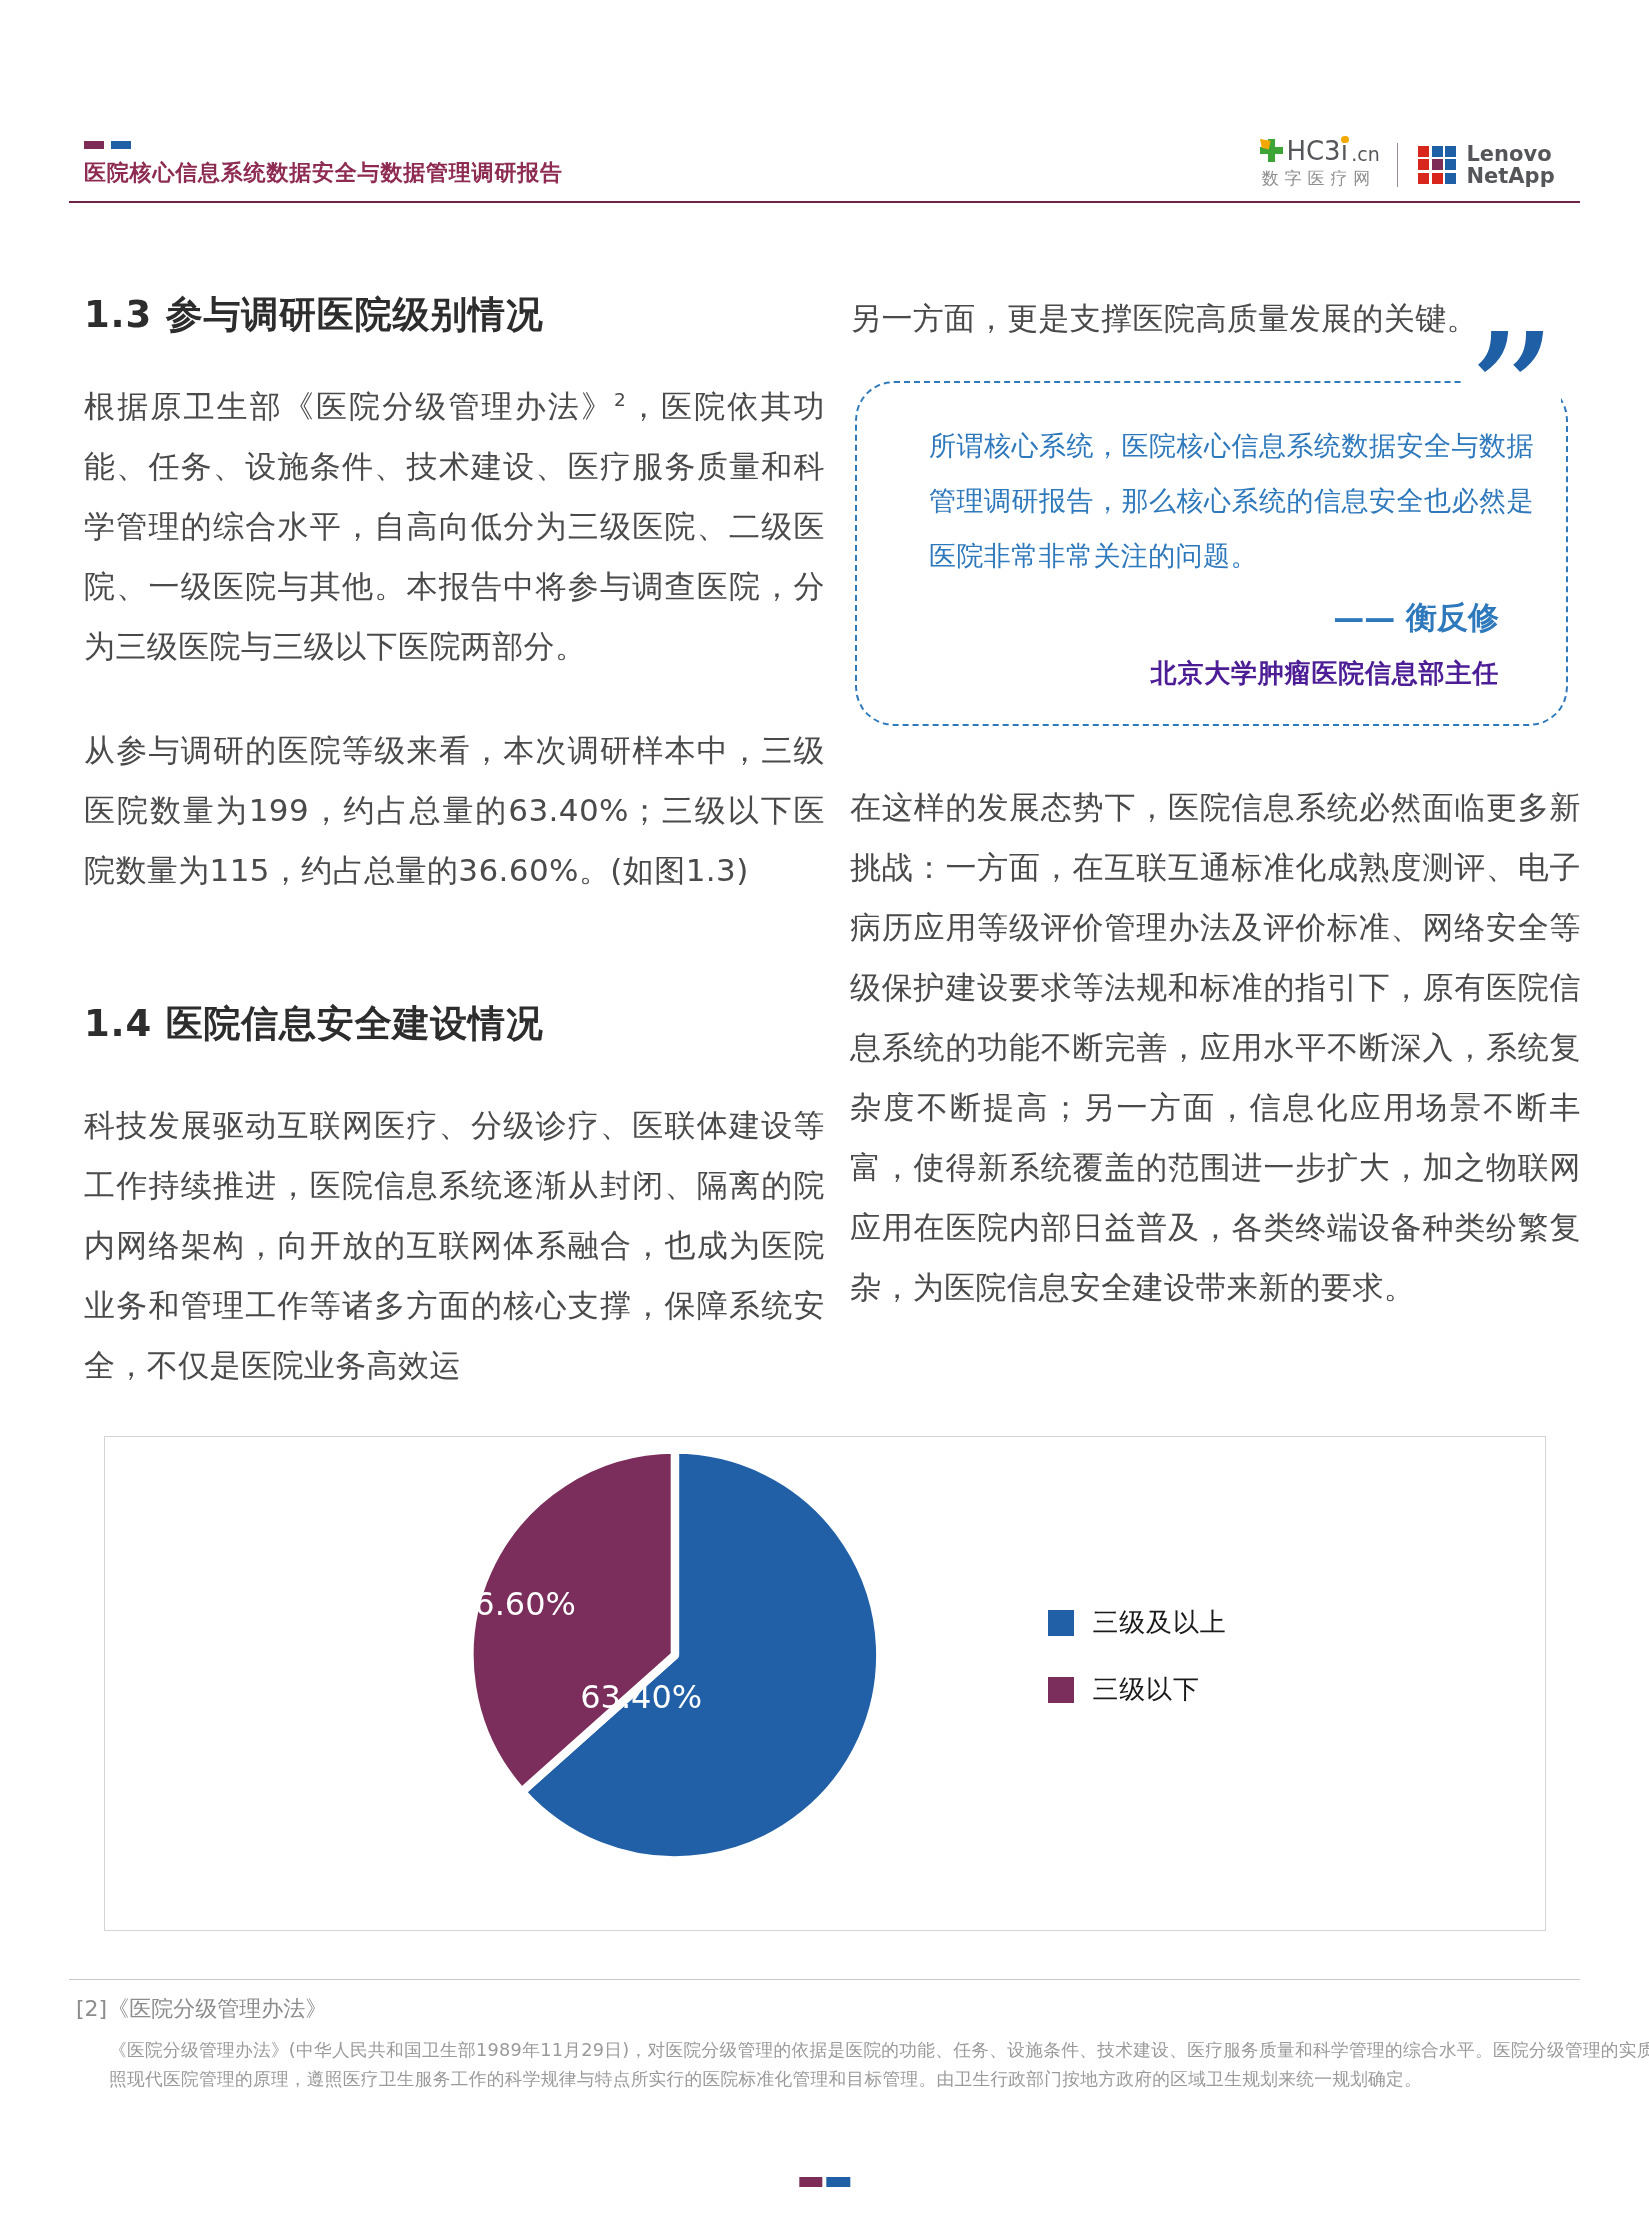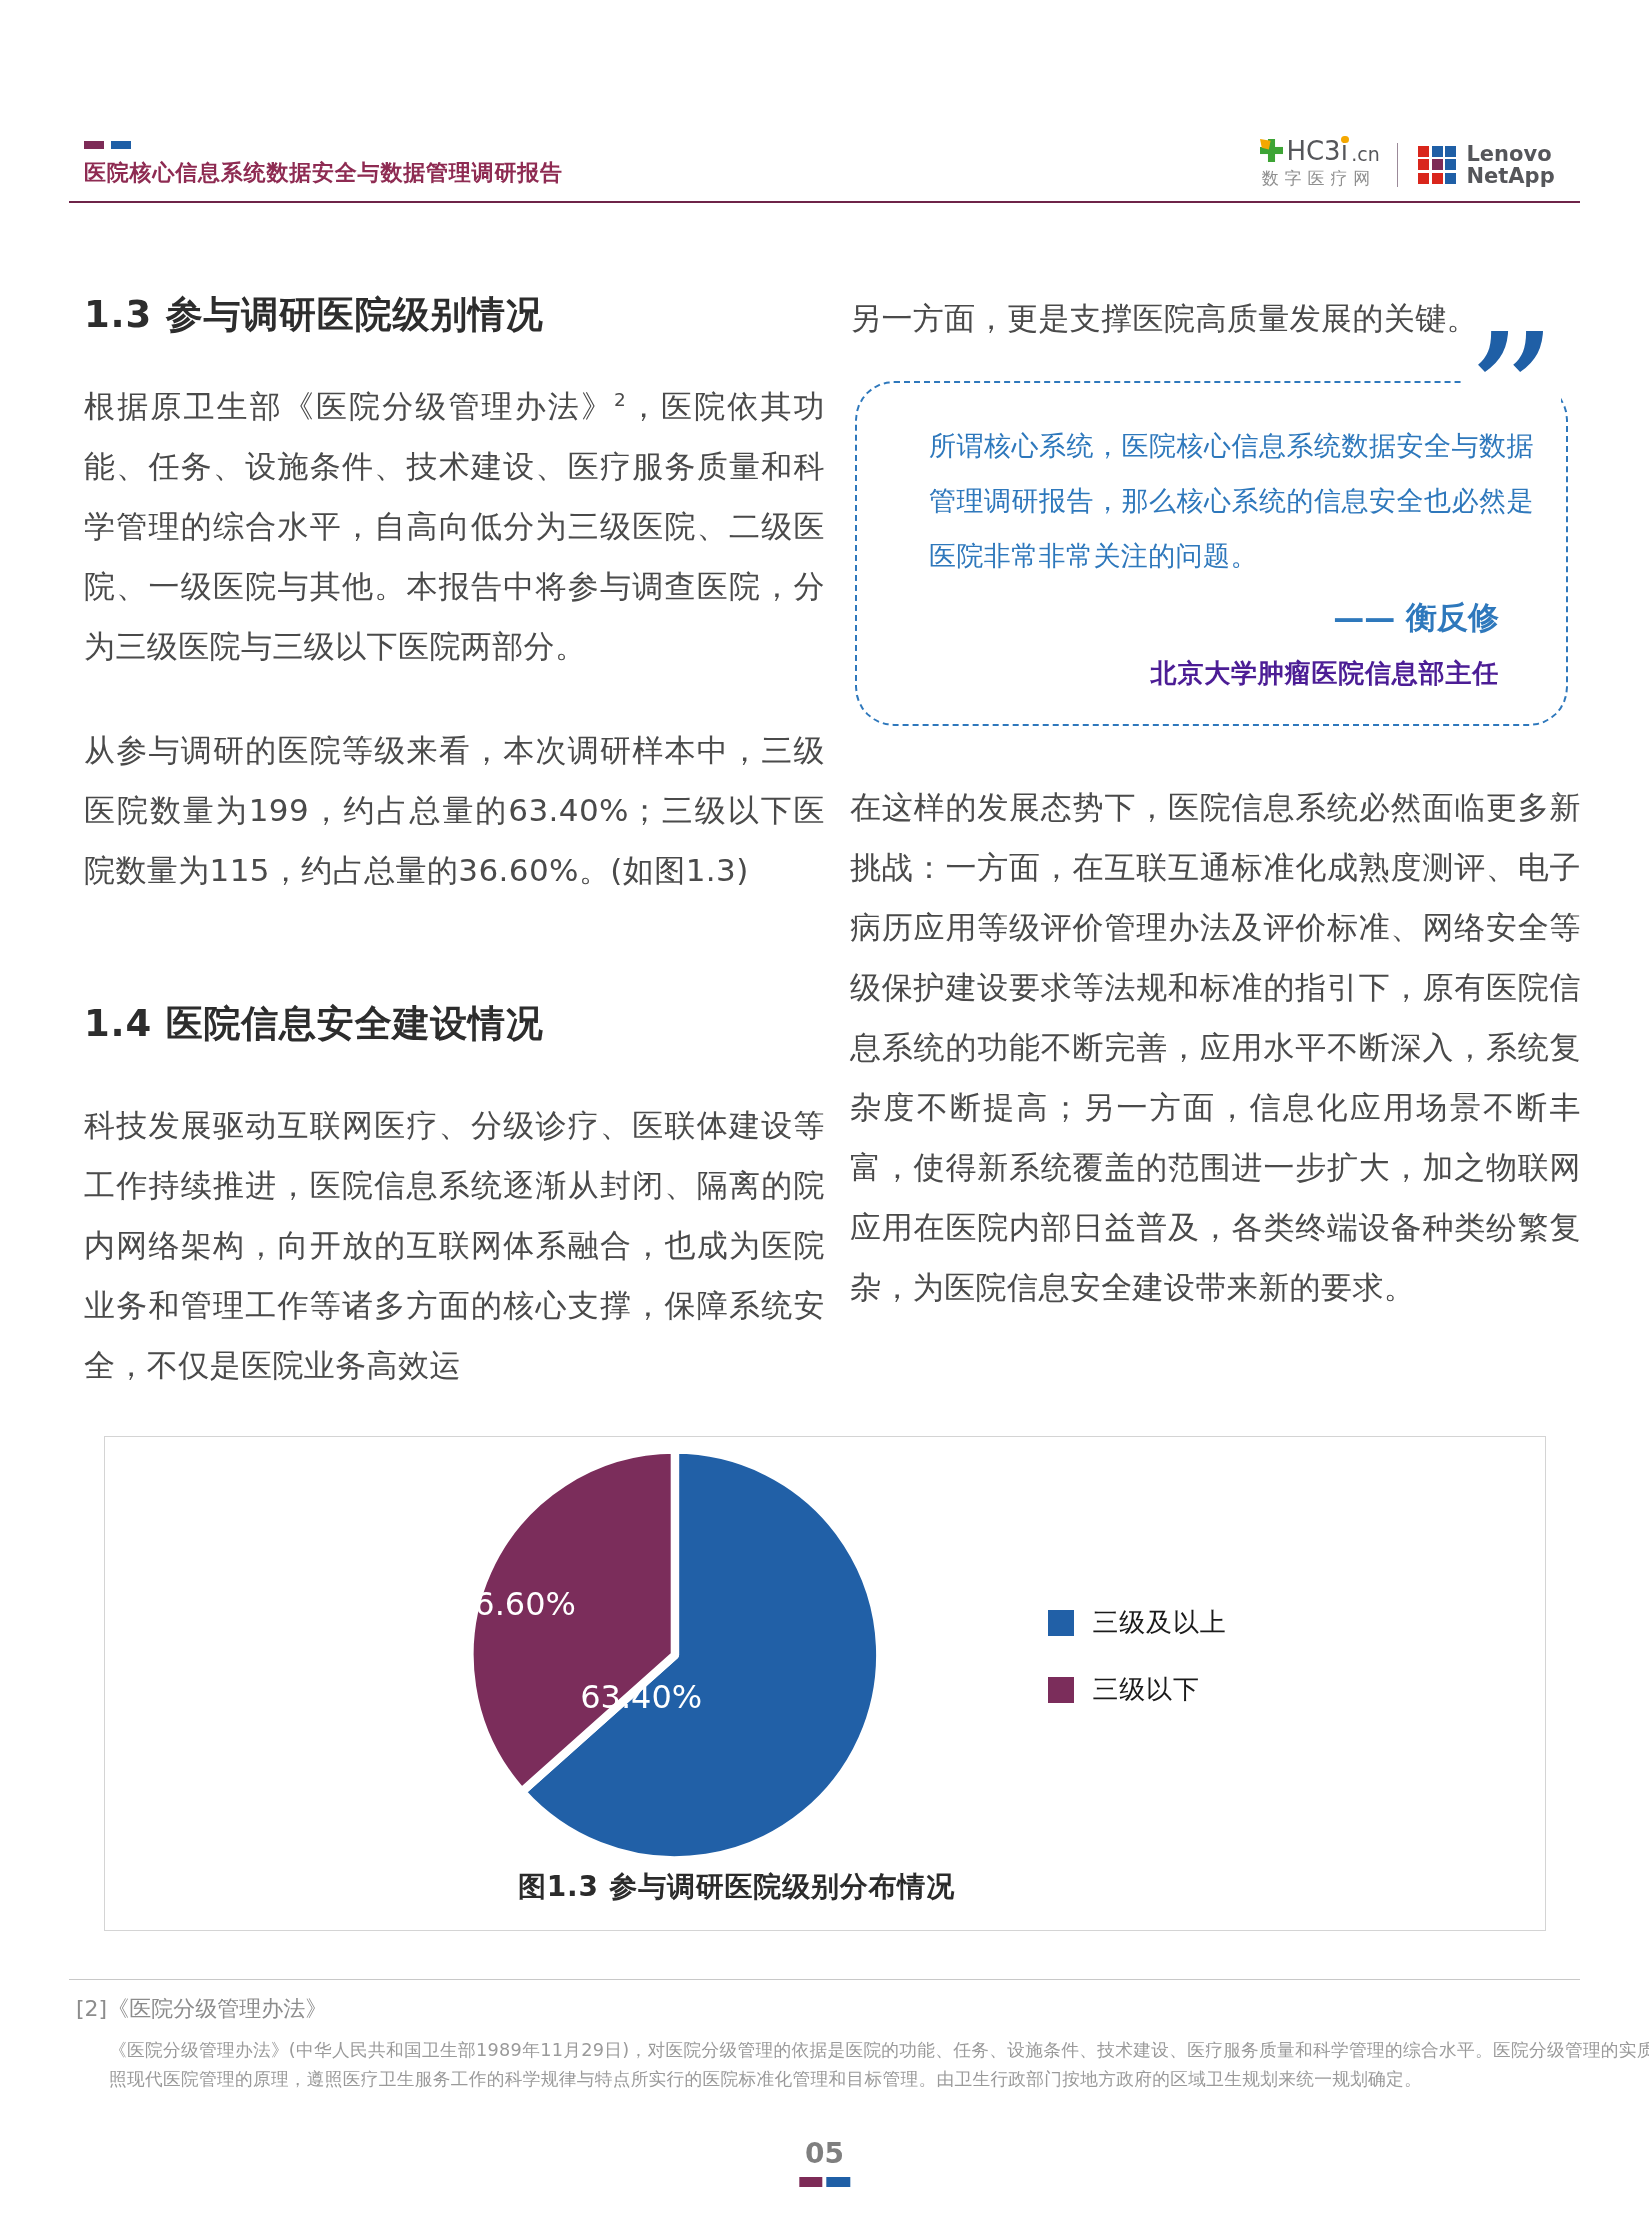--- a/index.html
+++ b/index.html
@@ -141,28 +141,26 @@
         <text x="487" y="211" fill="#FFFFFF" font-size="38" text-anchor="middle" font-family="DejaVu Sans, Liberation Sans, sans-serif">36.60%</text>
       </svg>
     <div class="legend-item" id="legend-0">
       <div class="legend-swatch" style="background: rgb(33, 96, 167);"></div>
       <div class="legend-label">三级及以上</div>
     </div>
     <div class="legend-item" id="legend-1">
       <div class="legend-swatch" style="background: rgb(123, 45, 91);"></div>
       <div class="legend-label">三级以下</div>
     </div>
-    <div class="chart-caption">图1.3 参与调研医院级别分布情况</div>
   </div>
 
   <div class="footnote-rule"></div>
   <div class="footnote-ref">[2]《医院分级管理办法》</div>
   <div class="footnote-line" id="footnote-line-0">《医院分级管理办法》(中华人民共和国卫生部1989年11月29日)，对医院分级管理的依据是医院的功能、任务、设施条件、技术建设、医疗服务质量和科学管理的综合水平。医院分级管理的实质是</div>
   <div class="footnote-line" id="footnote-line-1">照现代医院管理的原理，遵照医疗卫生服务工作的科学规律与特点所实行的医院标准化管理和目标管理。由卫生行政部门按地方政府的区域卫生规划来统一规划确定。</div>
 
-  <div class="page-number">05</div>
   <div class="footer-bars">
     <div class="footer-bar" style="background: rgb(125, 43, 87);"></div>
     <div class="footer-bar" style="background: rgb(31, 95, 166);"></div>
   </div>
 
 </div>
 
 
 </body></html>

